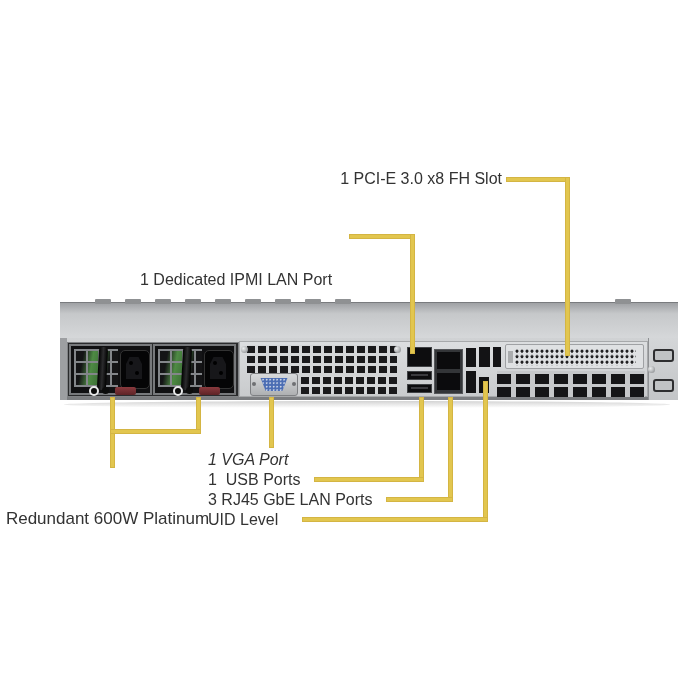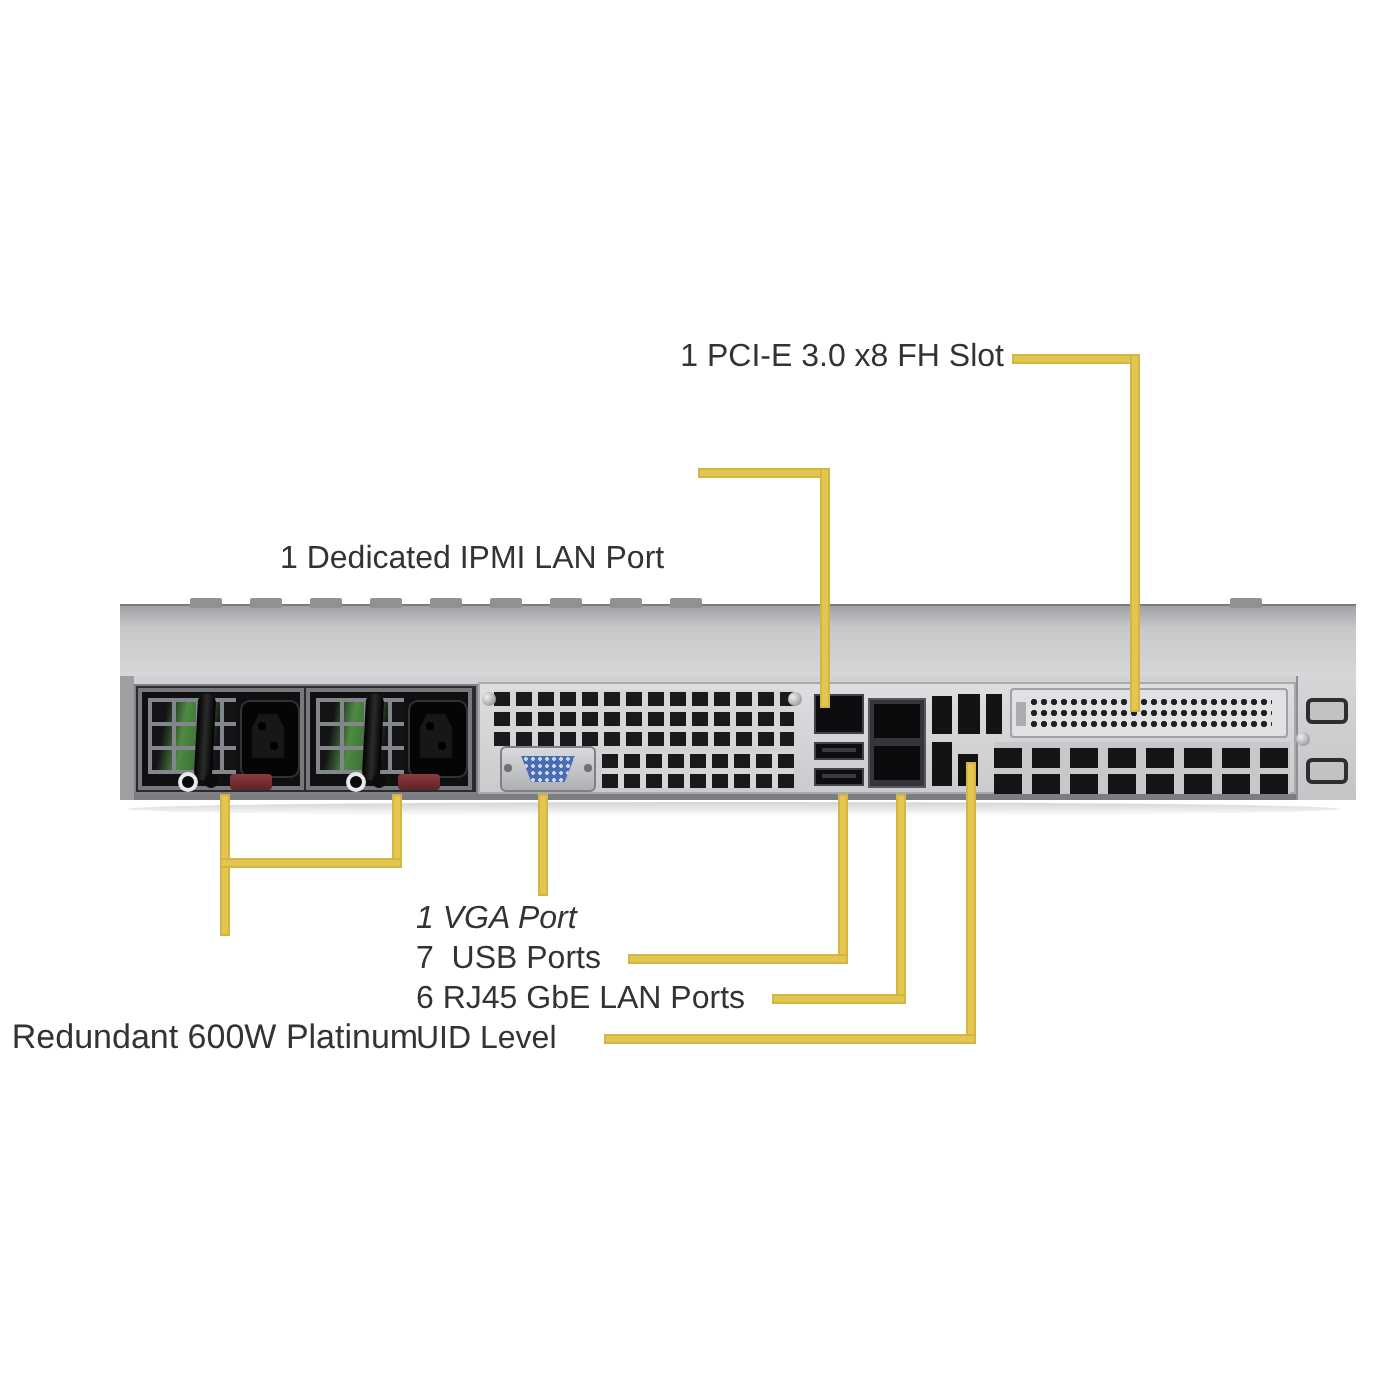--- a/index.html
+++ b/index.html
@@ -124,22 +124,22 @@
 <body>
 
 <div class="page">
 
   <div class="ann ann-pcie">1 PCI-E 3.0 x8 FH Slot</div>
   <div class="ann ann-ipmi">1 Dedicated IPMI LAN Port</div>
   <div class="ann ann-psu">
     <div>Redundant 600W Platinum</div>
   </div>
   <div class="ann ann-vga">1 VGA Port</div>
-  <div class="ann ann-usb">7  USB Ports</div>
-  <div class="ann ann-lan">6 RJ45 GbE LAN Ports</div>
+  <div class="ann ann-usb">1  USB Ports</div>
+  <div class="ann ann-lan">3 RJ45 GbE LAN Ports</div>
   <div class="ann ann-uid">UID Level</div>
 
   <div class="lid"></div>
   <div class="lid-tab" style="left:95px"></div>
   <div class="lid-tab" style="left:125px"></div>
   <div class="lid-tab" style="left:155px"></div>
   <div class="lid-tab" style="left:185px"></div>
   <div class="lid-tab" style="left:215px"></div>
   <div class="lid-tab" style="left:245px"></div>
   <div class="lid-tab" style="left:275px"></div>

